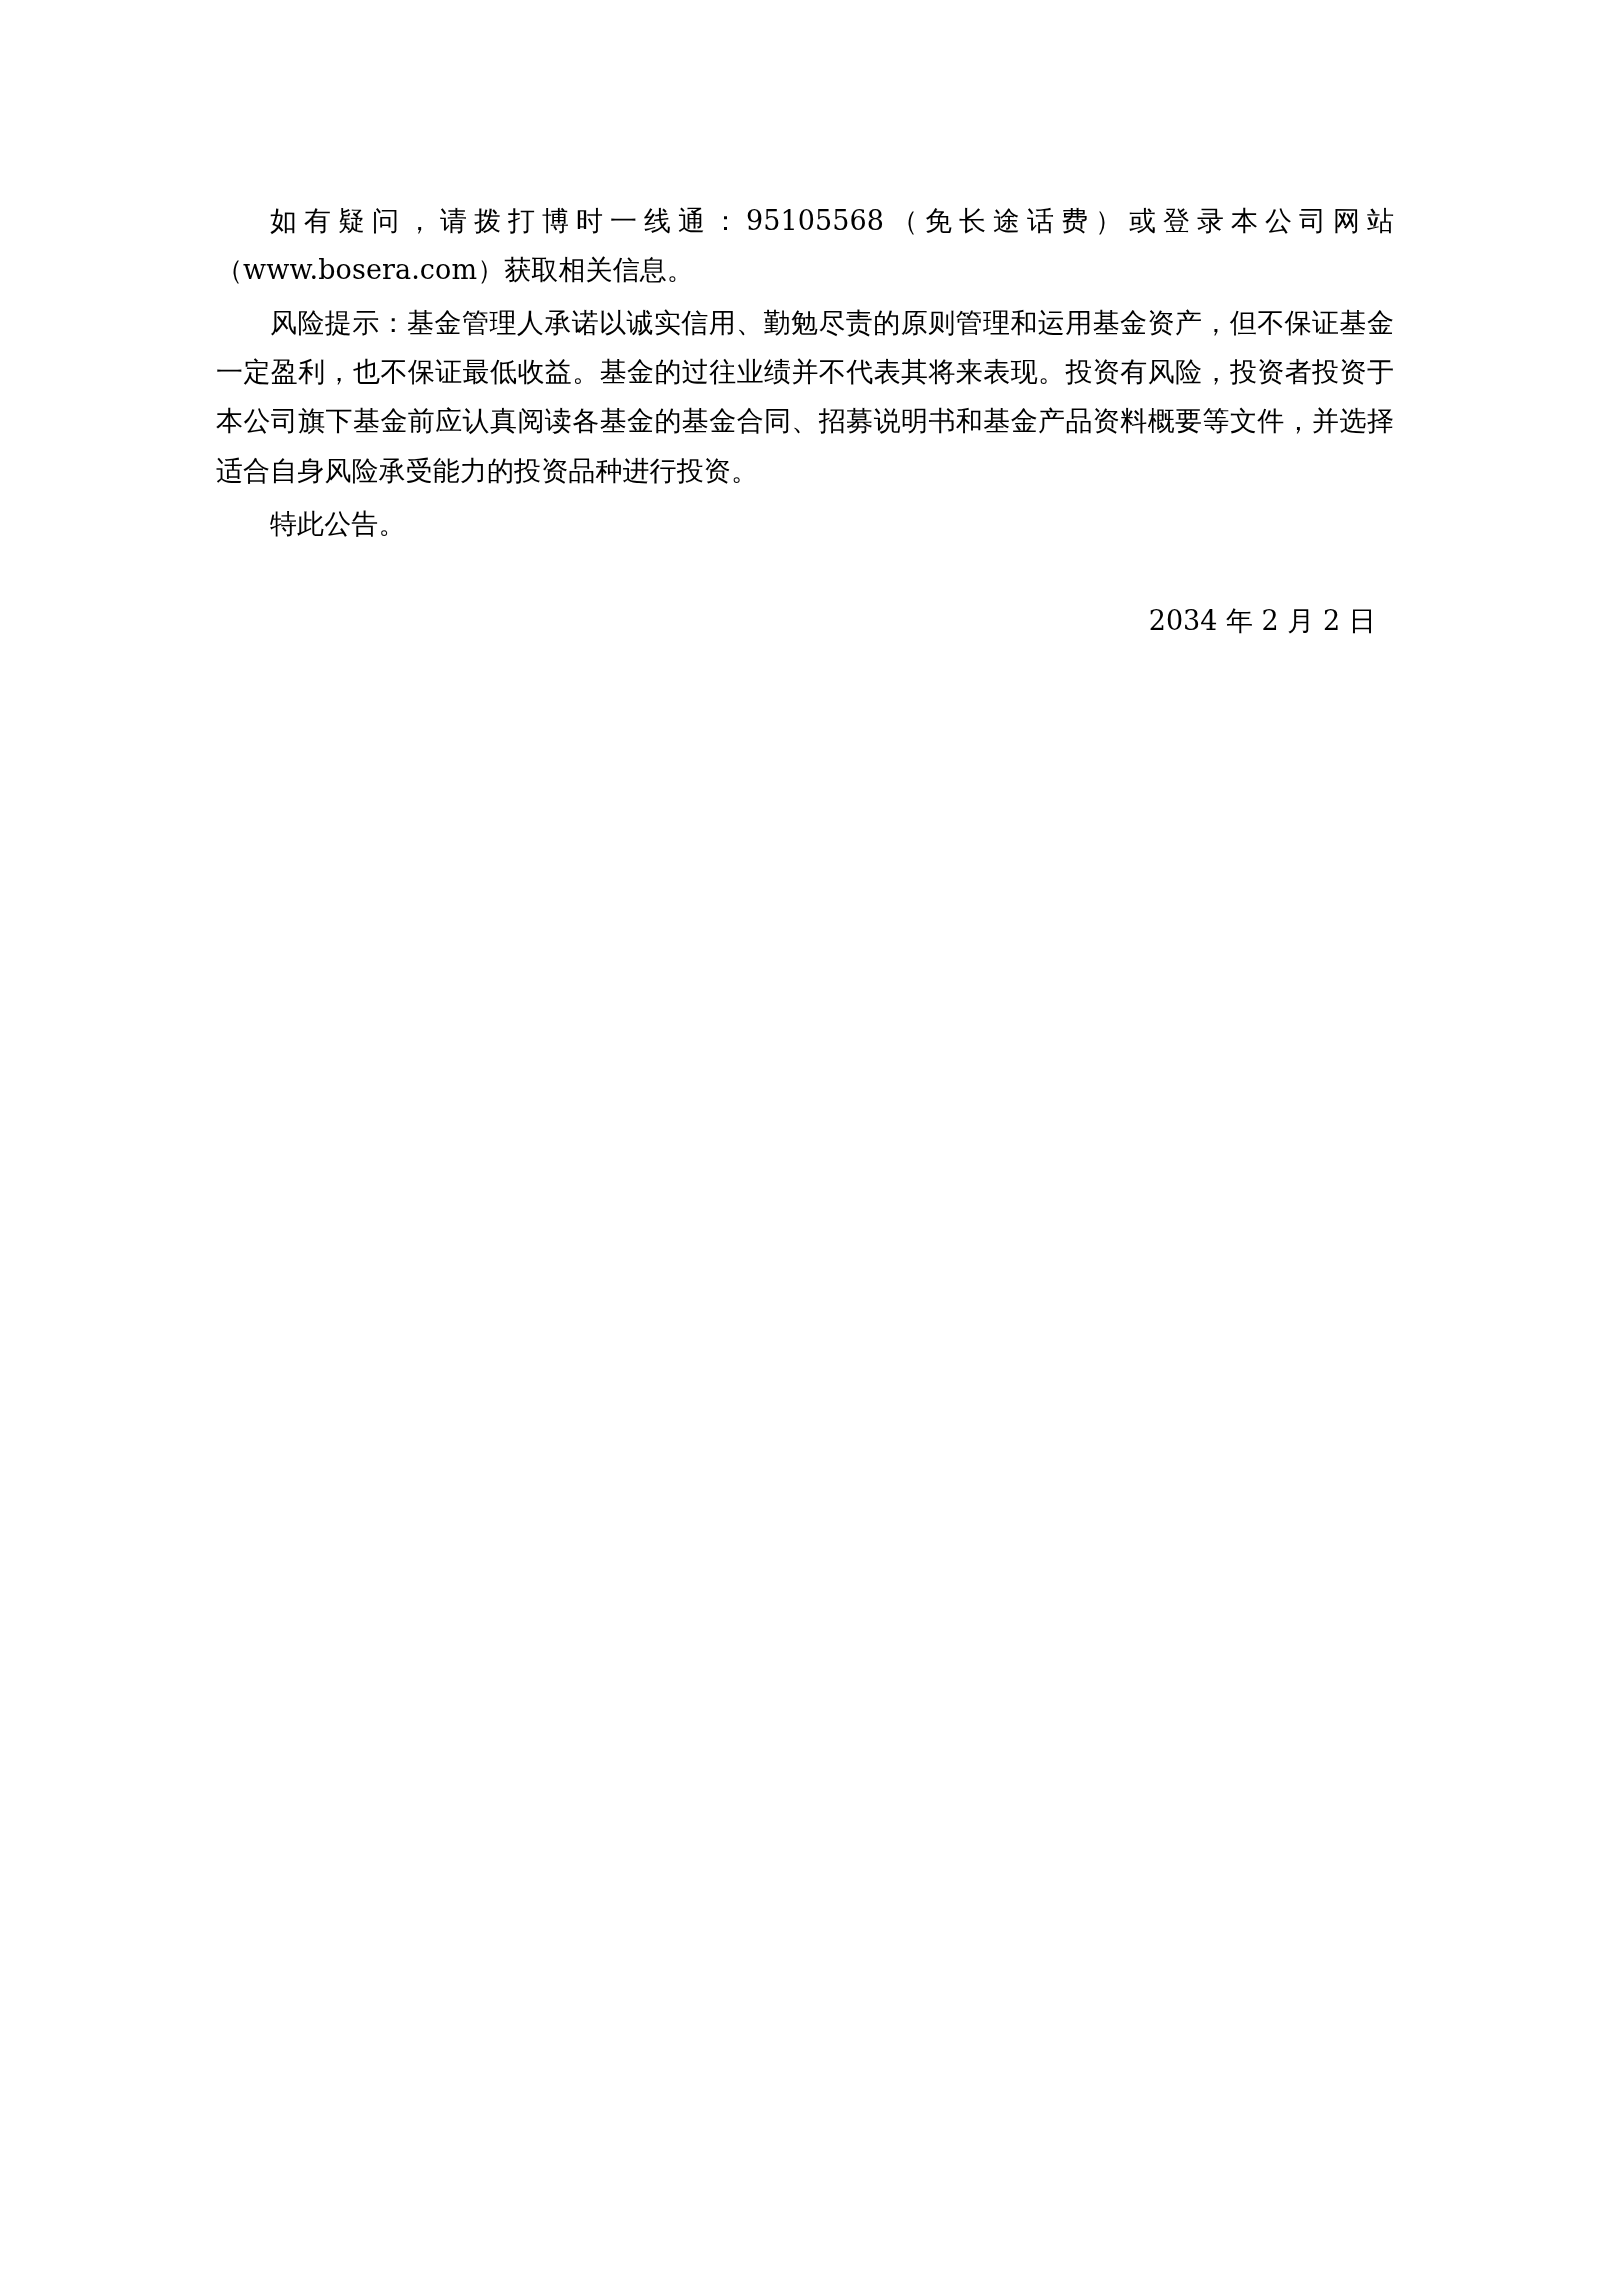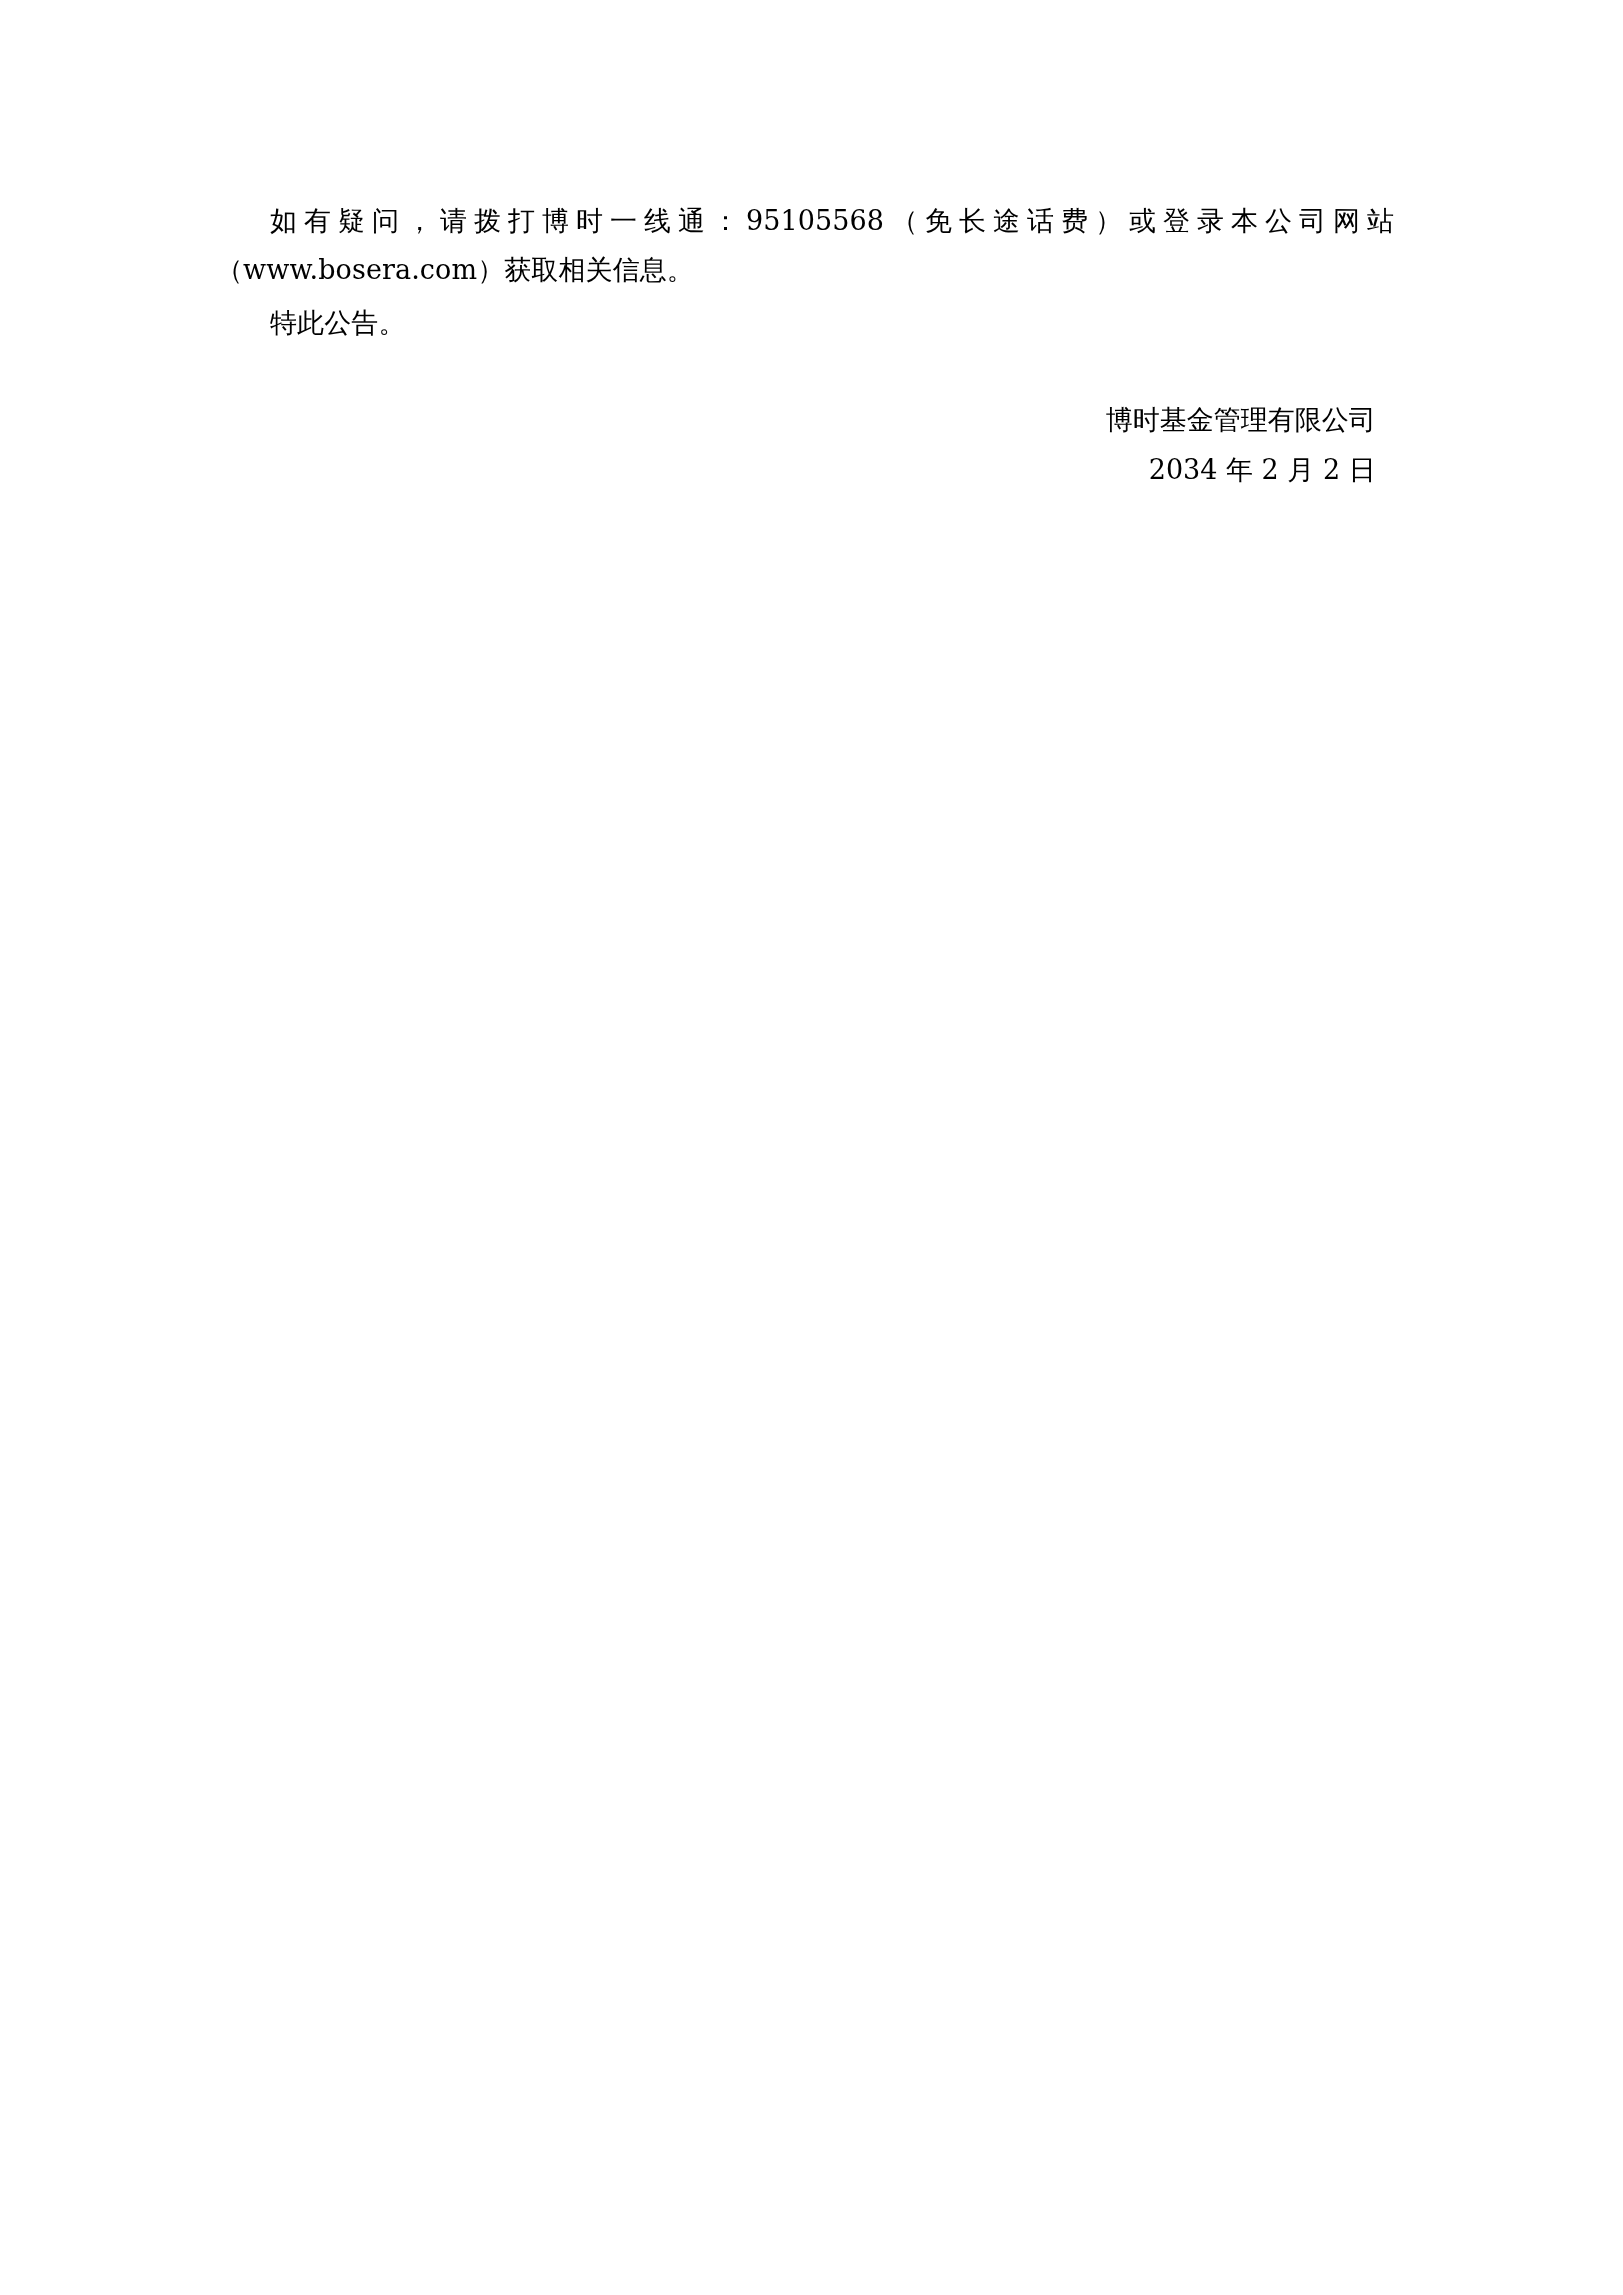--- a/index.html
+++ b/index.html
@@ -47,23 +47,23 @@
   }
 </style>
 </head>
 <body>
 
 <div class="page">
   <div class="content">
 
     <p class="para indent">如有疑问，请拨打博时一线通：95105568（免长途话费）或登录本公司网站（www.bosera.com）获取相关信息。</p>
 
+    <p class="para indent">风险提示：基金管理人承诺以诚实信用、勤勉尽责的原则管理和运用基金资产，但不保证基金一定盈利，也不保证最低收益。基金的过往业绩并不代表其将来表现。投资有风险，投资者投资于本公司旗下基金前应认真阅读各基金的基金合同、招募说明书和基金产品资料概要等文件，并选择适合自身风险承受能力的投资品种进行投资。</p>
 
     <p class="para indent">特此公告。</p>
 
     <div class="signature-block">
-      <span class="sig-line">博时基金管理有限公司</span>
       <span class="sig-line">2034 年 2 月 2 日</span>
     </div>
 
   </div>
 </div>
 
 
 </body></html>

